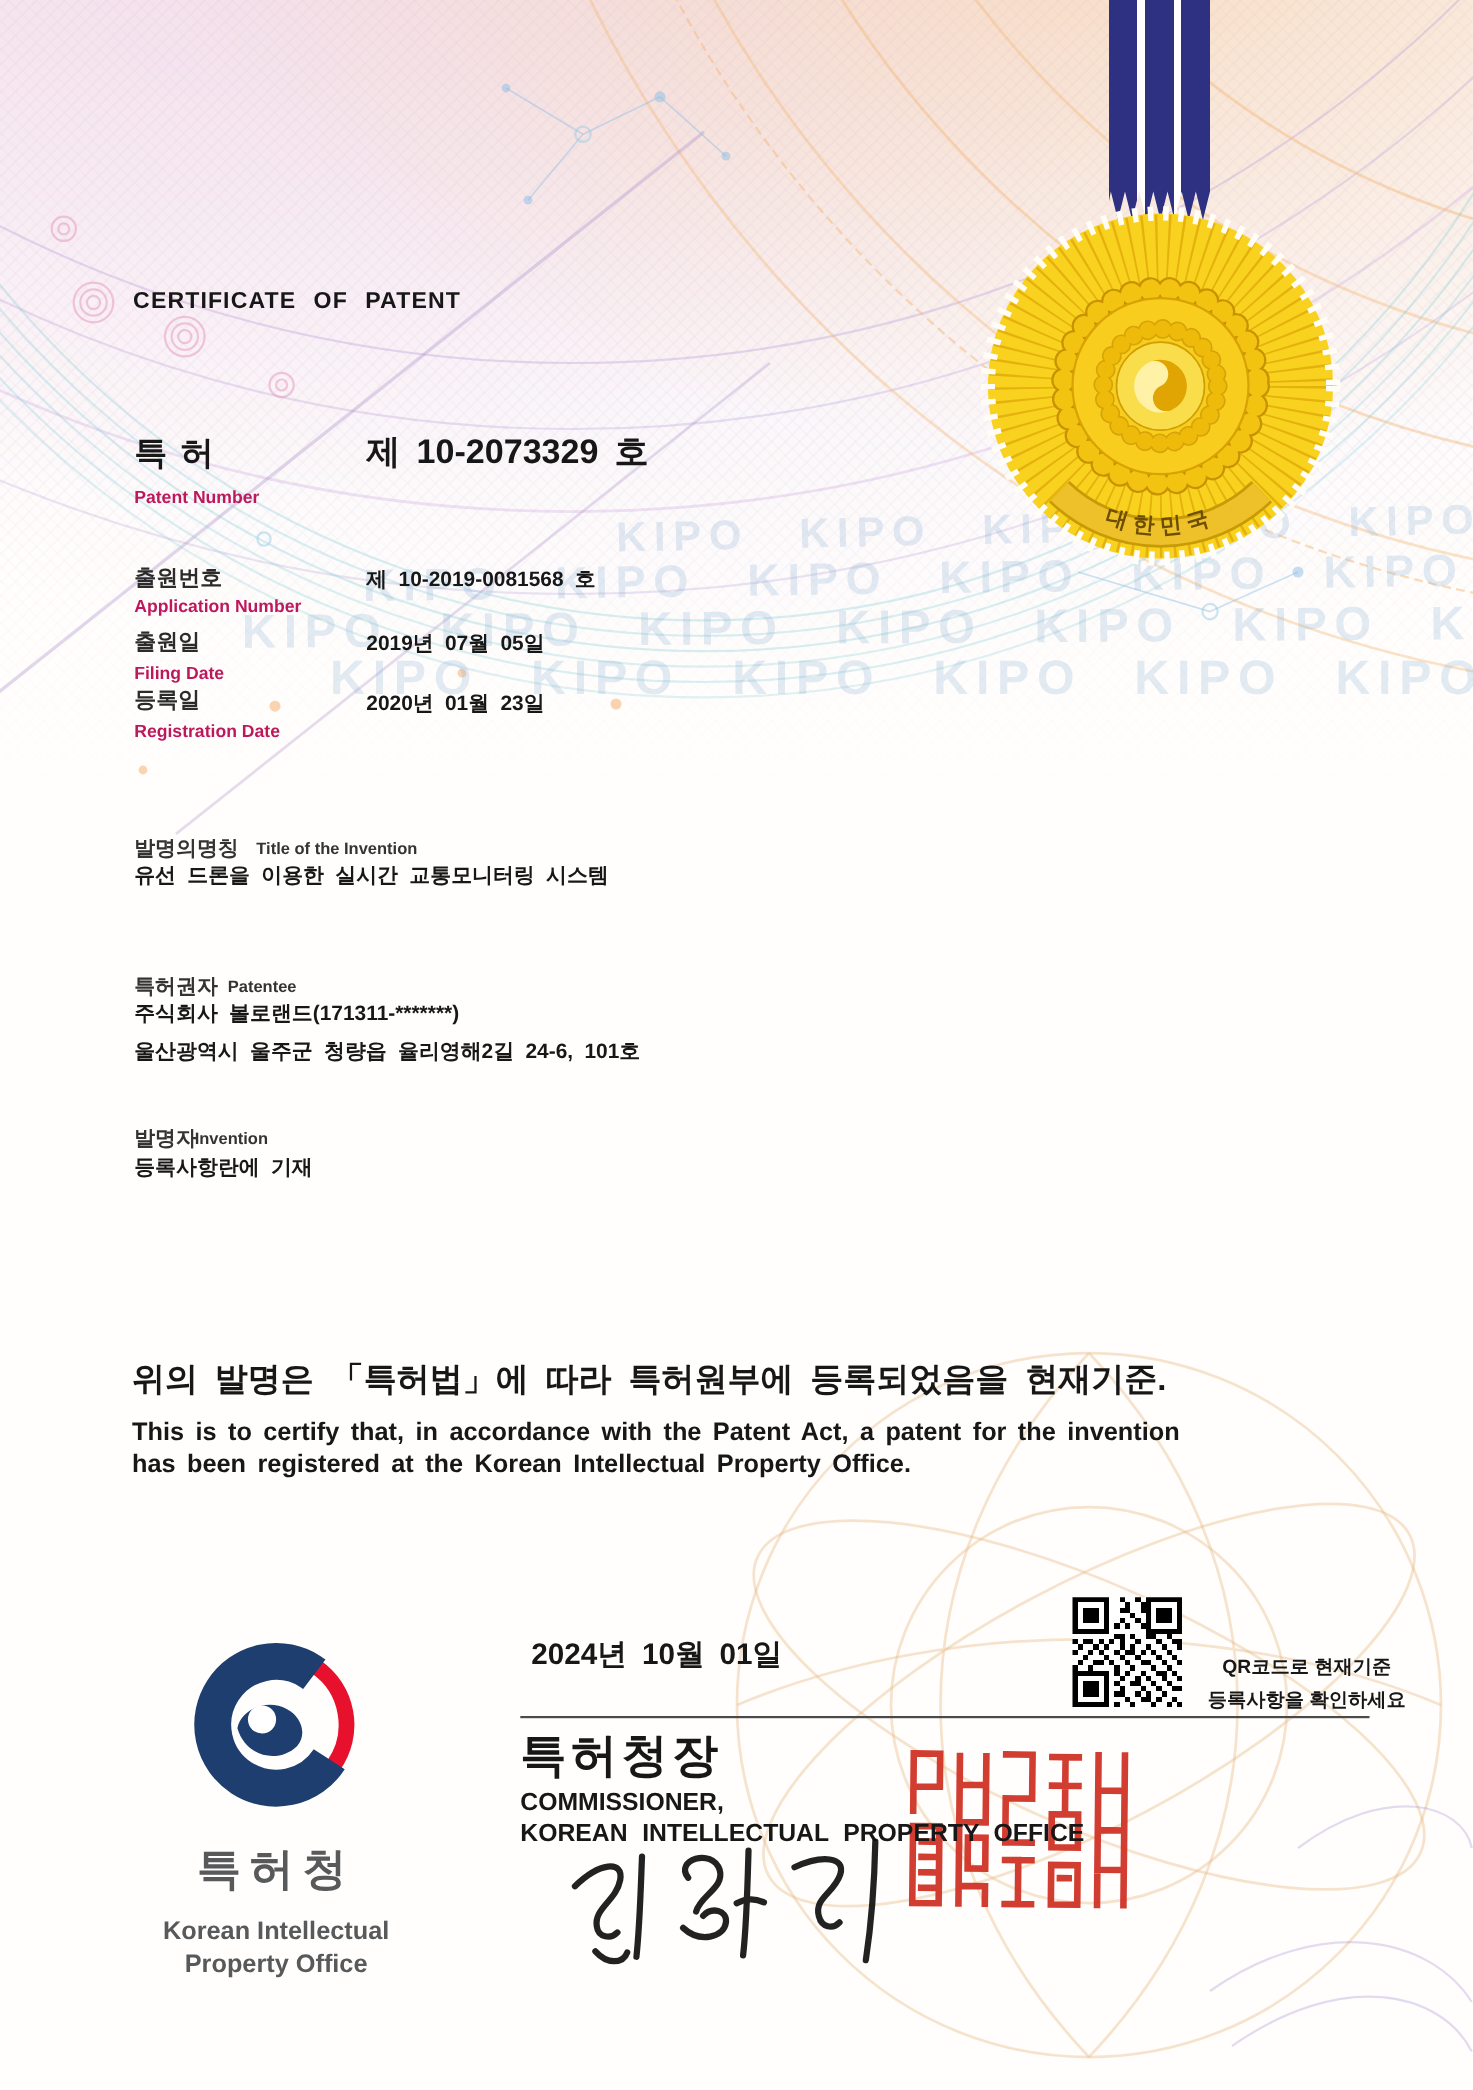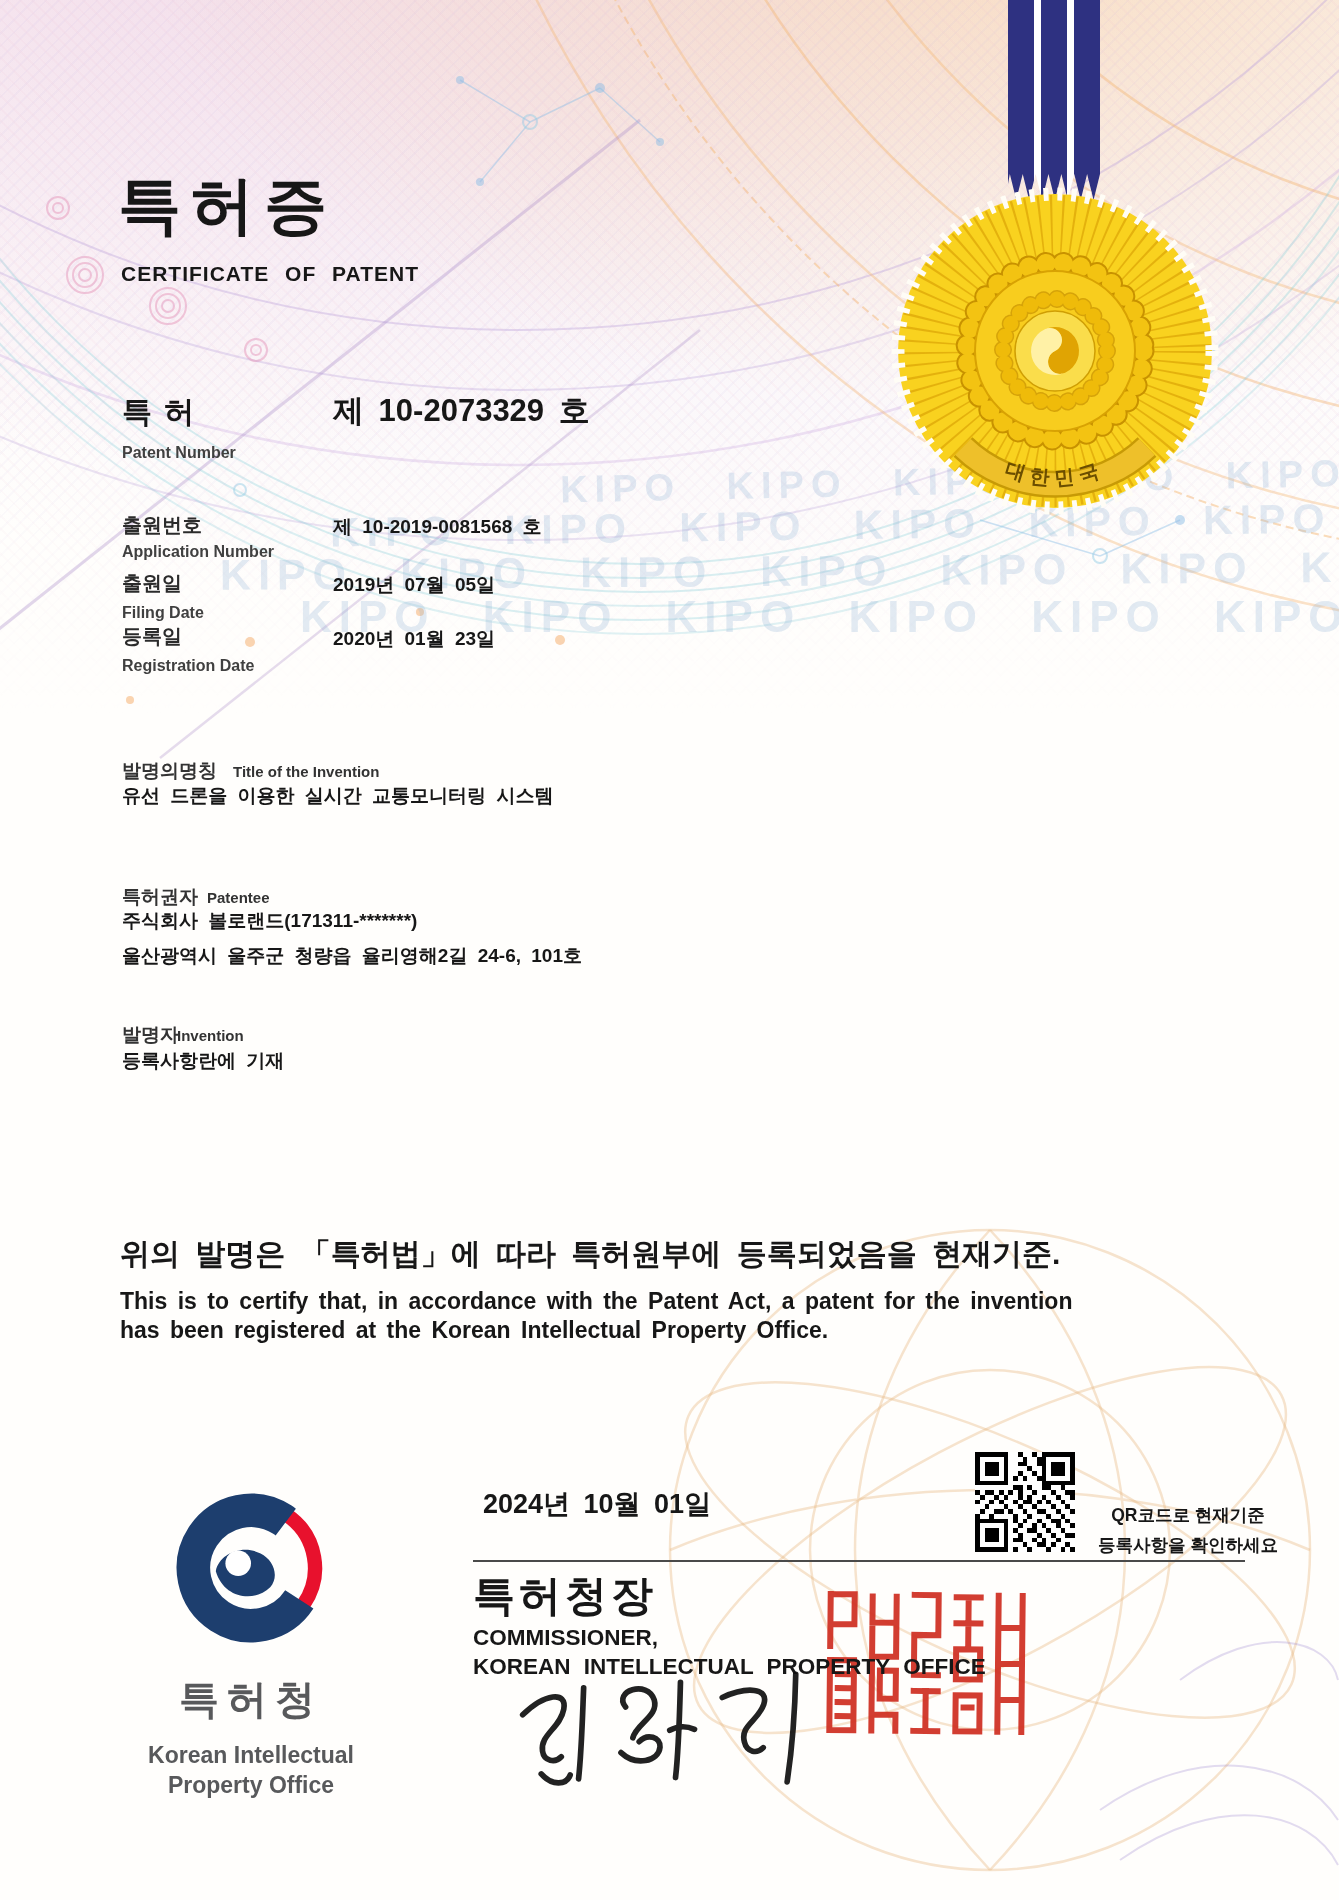--- a/index.html
+++ b/index.html
@@ -23,21 +23,21 @@
   }
   .bg-svg{position:absolute;z-index:0;}
   .kipo-ghost{position:absolute;z-index:1;font-weight:bold;letter-spacing:7px;word-spacing:28px;
     color:rgba(143,177,212,.26);white-space:nowrap;}
 
   
   .title-ko{left:118px;top:163px;font-size:63px;font-weight:800;letter-spacing:10px;z-index:3;}
   .title-en{left:121px;top:262px;font-size:21px;font-weight:700;letter-spacing:1px;word-spacing:9px;z-index:3;}
   .lab-ko-big{font-size:30px;font-weight:700;letter-spacing:2px;z-index:3;}
   .lab-ko{font-size:20px;font-weight:700;color:#2b2b2b;z-index:3;}
-  .lab-en{font-size:16px;font-weight:700;color:#404040;z-index:3;}
+  .lab-en{font-size:16px;font-weight:700;color:#be185d;z-index:3;}
   .val-big{font-size:31px;font-weight:700;z-index:3;word-spacing:6px;}
   .val{font-size:19px;font-weight:700;z-index:3;word-spacing:5px;}
   .sec-lab-ko{font-size:19px;font-weight:600;color:#333;z-index:3;}
   .sec-lab-en{font-size:15px;font-weight:600;color:#333;z-index:3;}
   .statement-ko{left:120px;top:1234px;font-size:30px;font-weight:800;word-spacing:7px;white-space:nowrap;z-index:3;}
   .statement-en{font-size:23px;font-weight:700;word-spacing:4px;white-space:nowrap;z-index:3;}
   .issue-date{left:483px;top:1486px;font-size:27px;font-weight:600;word-spacing:6px;z-index:3;}
   .qr-note{left:1082px;width:212px;font-size:17.5px;font-weight:700;text-align:center;z-index:3;}
   .rule{left:473px;top:1560px;width:772px;height:2px;background:#4a4a4a;z-index:3;}
   .comm-ko{left:473px;top:1568px;font-size:42px;font-weight:800;letter-spacing:4px;z-index:3;}
@@ -153,21 +153,20 @@
       <path d="M0,-24 A24,24 0 0 1 0,24 A12,12 0 0 1 0,0 A12,12 0 0 0 0,-24 Z" fill="#e0a403"></path>
       <path d="M0,24 A24,24 0 0 1 0,-24 A12,12 0 0 1 0,0 A12,12 0 0 0 0,24 Z" fill="#fff3b0" opacity=".9"></path>
     </g>
     <path id="medalBanner" d="M -92 96 A 132 132 0 0 0 92 96" fill="none" stroke="#c79a06" stroke-width="27"></path>
     <path d="M -92 96 A 132 132 0 0 0 92 96" fill="none" stroke="#eec02a" stroke-width="22"></path>
     <text font-size="20" font-weight="bold" letter-spacing="6" fill="#6b4e00" font-family="Liberation Sans, sans-serif">
       <textPath href="#medalBanner" startOffset="50%" text-anchor="middle">대한민국</textPath>
     </text>
   </svg>
 
-  <div class="abs title-ko">특허증</div>
   <div class="abs title-en">CERTIFICATE OF PATENT</div>
 
   <div class="abs lab-ko-big" style="left:122px;top:392px;">특 허</div>
   <div class="abs val-big" style="left:333px;top:390px;">제 10-2073329 호</div>
   <div class="abs lab-en" style="left:122px;top:444px;">Patent Number</div>
 
   <div class="abs lab-ko" style="left:122px;top:512px;">출원번호</div>
   <div class="abs val" style="left:333px;top:514px;">제 10-2019-0081568 호</div>
   <div class="abs lab-en" style="left:122px;top:543px;">Application Number</div>
 

